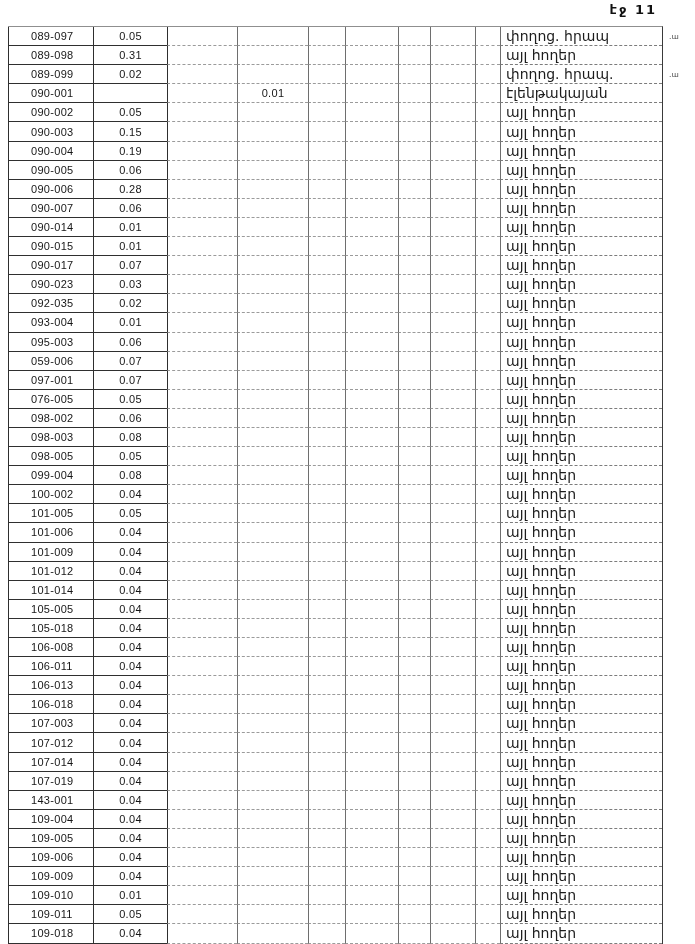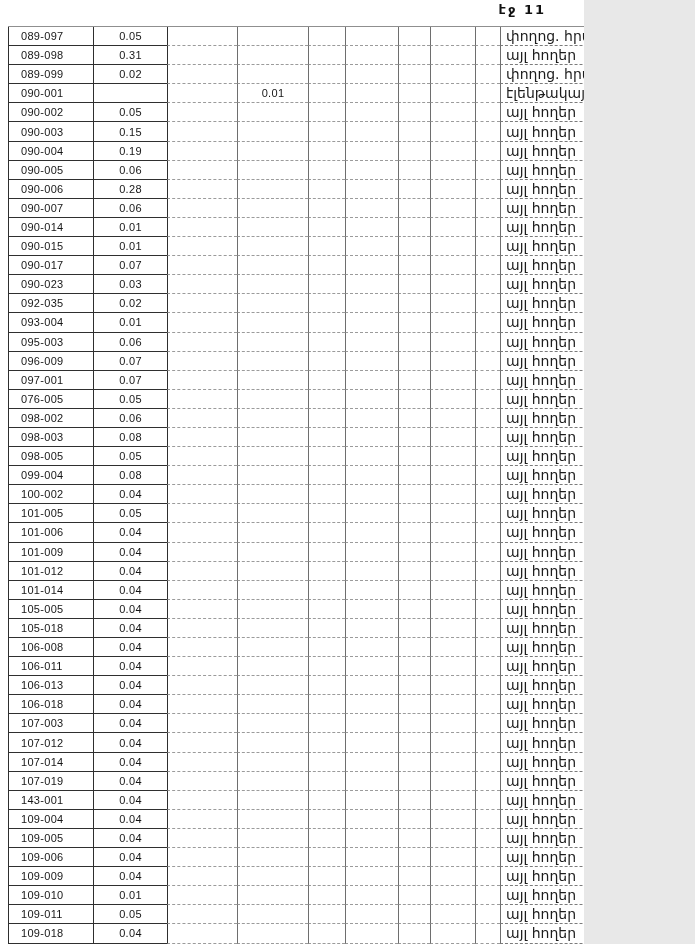--- a/index.html
+++ b/index.html
@@ -1,18 +1,18 @@
 <!DOCTYPE html>
 <html><head>
 <meta charset="utf-8">
 <style>
   html,body{margin:0;padding:0;background:#e8e8e8;}
   .sheet{
     position:relative;
-    width:584px;height:944px;
+    width:695px;height:944px;
     background:#ffffff;
     overflow:hidden;
     font-family:"Liberation Sans",sans-serif;
     color:#161616;
   }
   .page-label{
     position:absolute;
     top:2px;right:38px;
     font-family:"DejaVu Sans",sans-serif;
     font-weight:700;
@@ -40,21 +40,21 @@
   
   .vl-dark{border-left:1px solid #2e2e2e;}
   .vl-mid{border-left:1px solid #6e6e6e;}
   
   .hb-solid{border-bottom:1px solid #2f2f2f;}
   .hb-dash{border-bottom:1px dashed #9b9b9b;}
   .hb-dash2{border-bottom:1px dashed #7c7c7c;}
 
   .c-code{
     font-size:11px;
-    padding-left:12px;
+    padding-left:22px;
     letter-spacing:0.3px;
     text-align:center;
   }
   .c-val{
     font-size:11px;
     justify-content:center;
     letter-spacing:0.3px;
   }
   .c-label{
     font-family:"DejaVu Sans",sans-serif;
@@ -240,21 +240,21 @@
       <div class="cell vl-dark hb-solid c-code">095-003</div>
       <div class="cell vl-dark hb-solid c-val">0.06</div>
       <div class="cell vl-dark hb-dash"></div>
       <div class="cell vl-mid hb-dash c-val"></div>
       <div class="cell vl-mid hb-dash"></div>
       <div class="cell vl-mid hb-dash"></div>
       <div class="cell vl-mid hb-dash"></div>
       <div class="cell vl-mid hb-dash"></div>
       <div class="cell vl-mid hb-dash"></div>
       <div class="cell vl-mid hb-dash2 c-label">այլ հողեր</div>
-      <div class="cell vl-dark hb-solid c-code">096-009</div>
+      <div class="cell vl-dark hb-solid c-code">059-006</div>
       <div class="cell vl-dark hb-solid c-val">0.07</div>
       <div class="cell vl-dark hb-dash"></div>
       <div class="cell vl-mid hb-dash c-val"></div>
       <div class="cell vl-mid hb-dash"></div>
       <div class="cell vl-mid hb-dash"></div>
       <div class="cell vl-mid hb-dash"></div>
       <div class="cell vl-mid hb-dash"></div>
       <div class="cell vl-mid hb-dash"></div>
       <div class="cell vl-mid hb-dash2 c-label">այլ հողեր</div>
       <div class="cell vl-dark hb-solid c-code">097-001</div>

